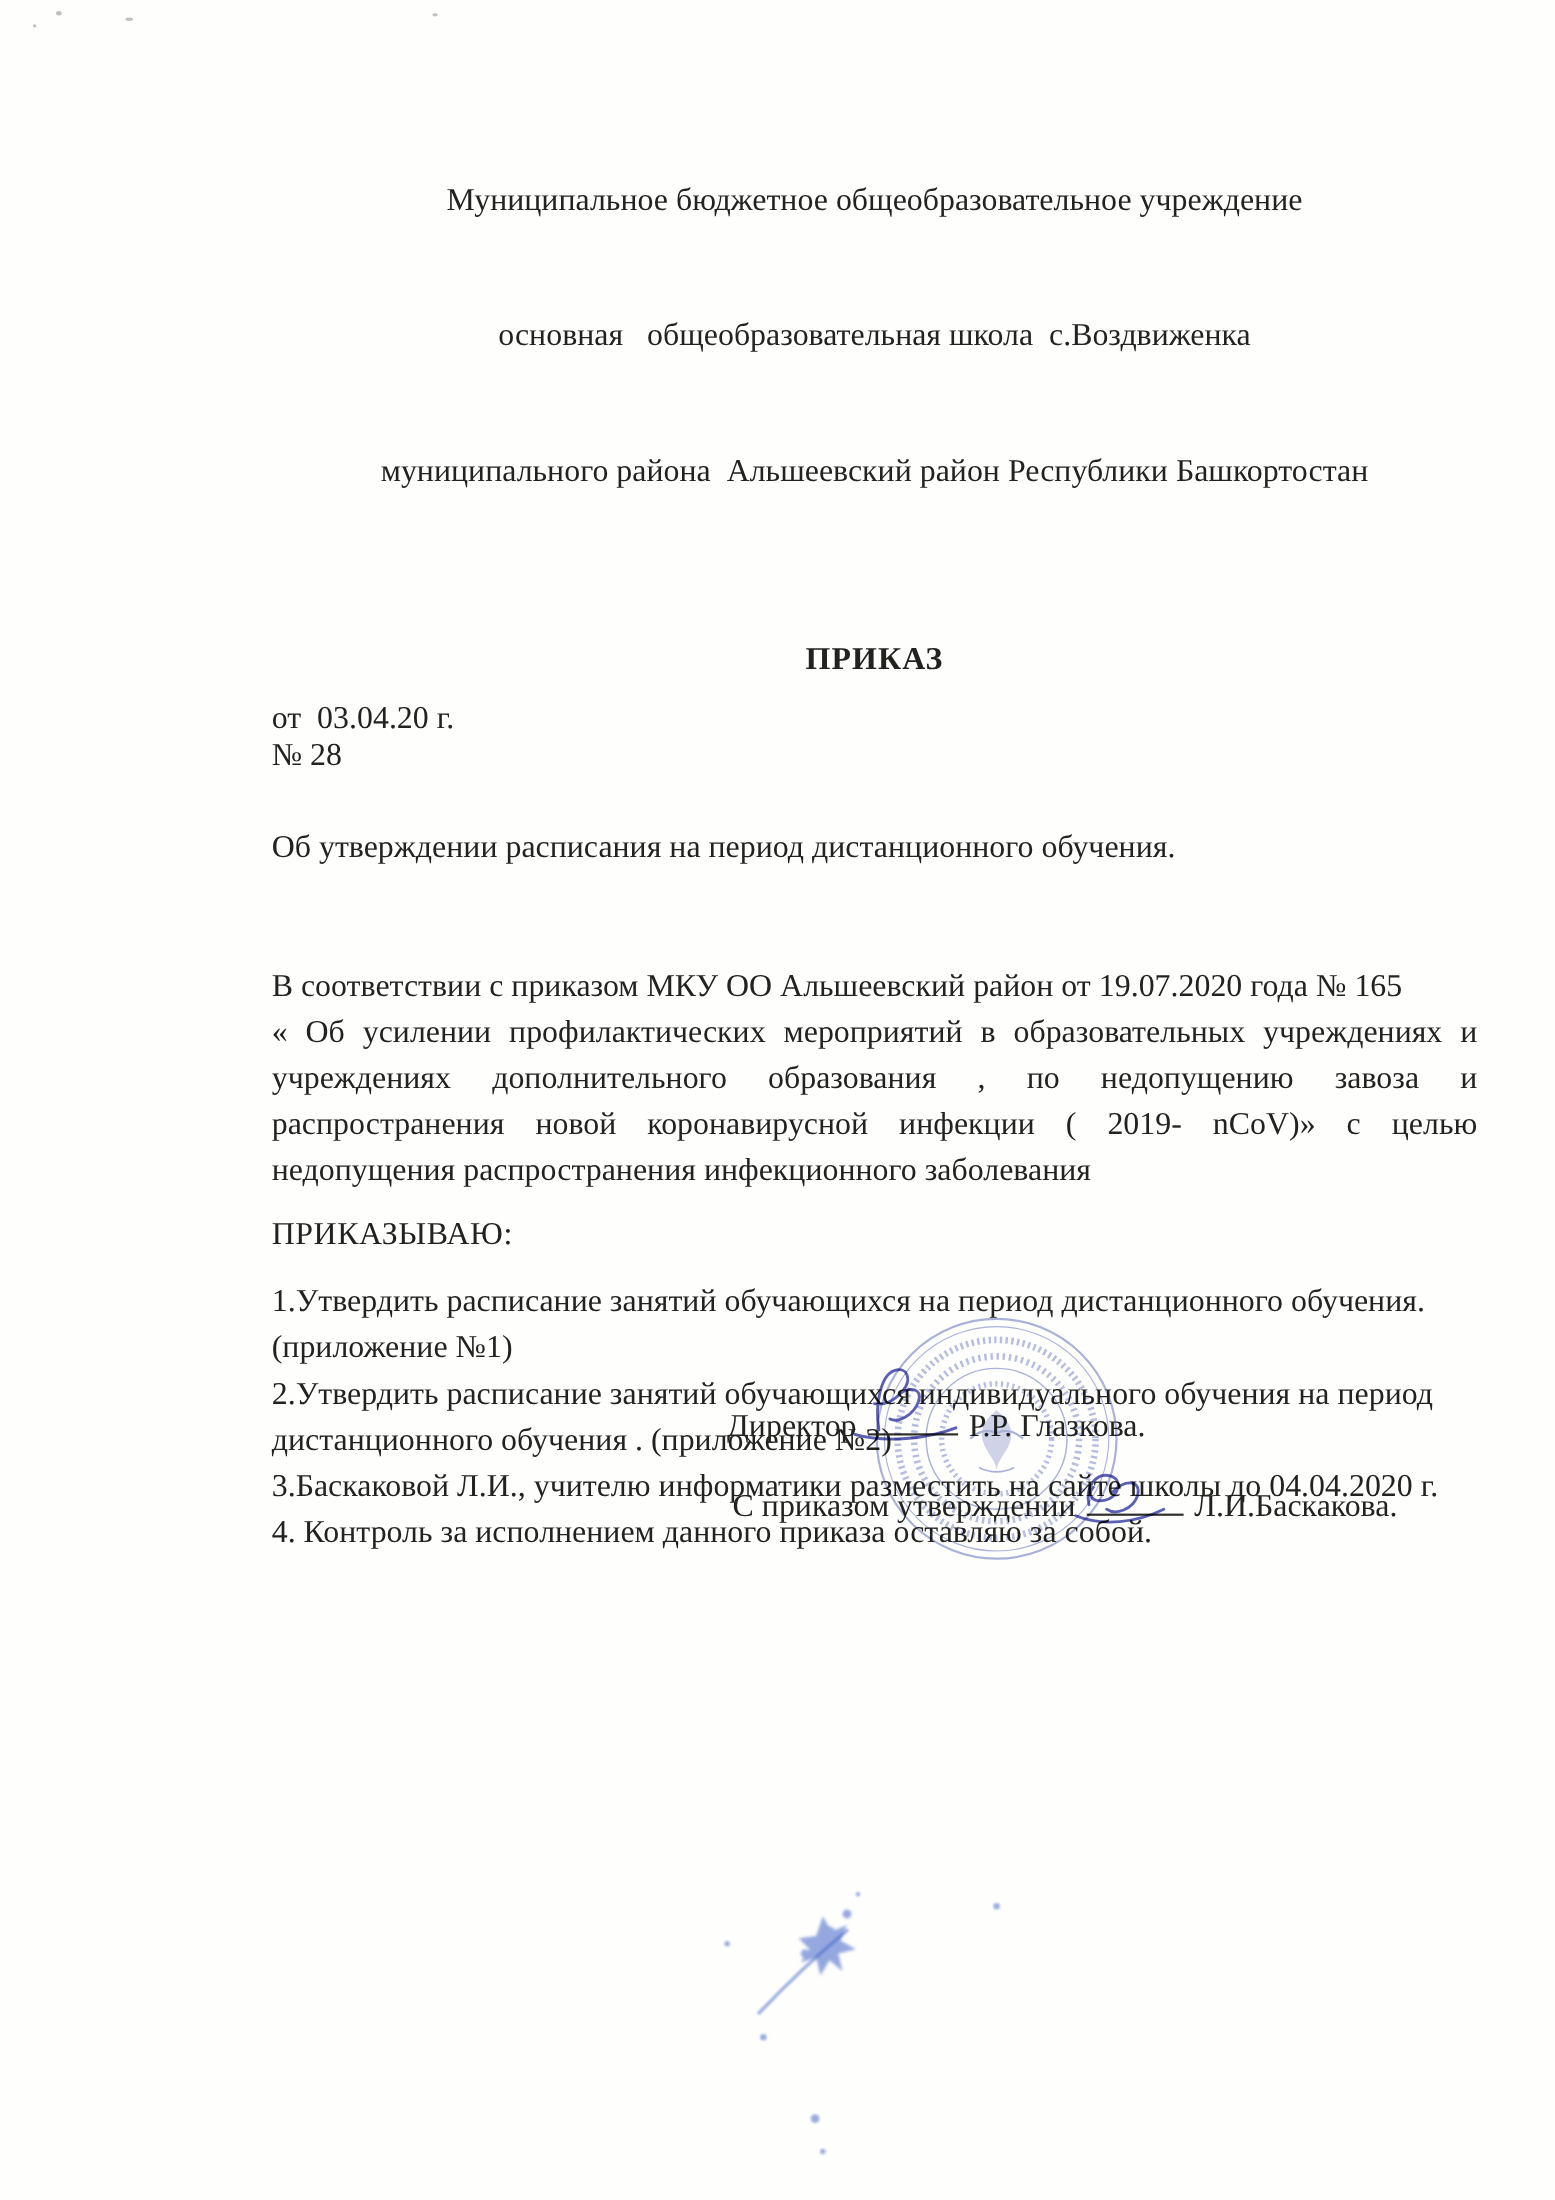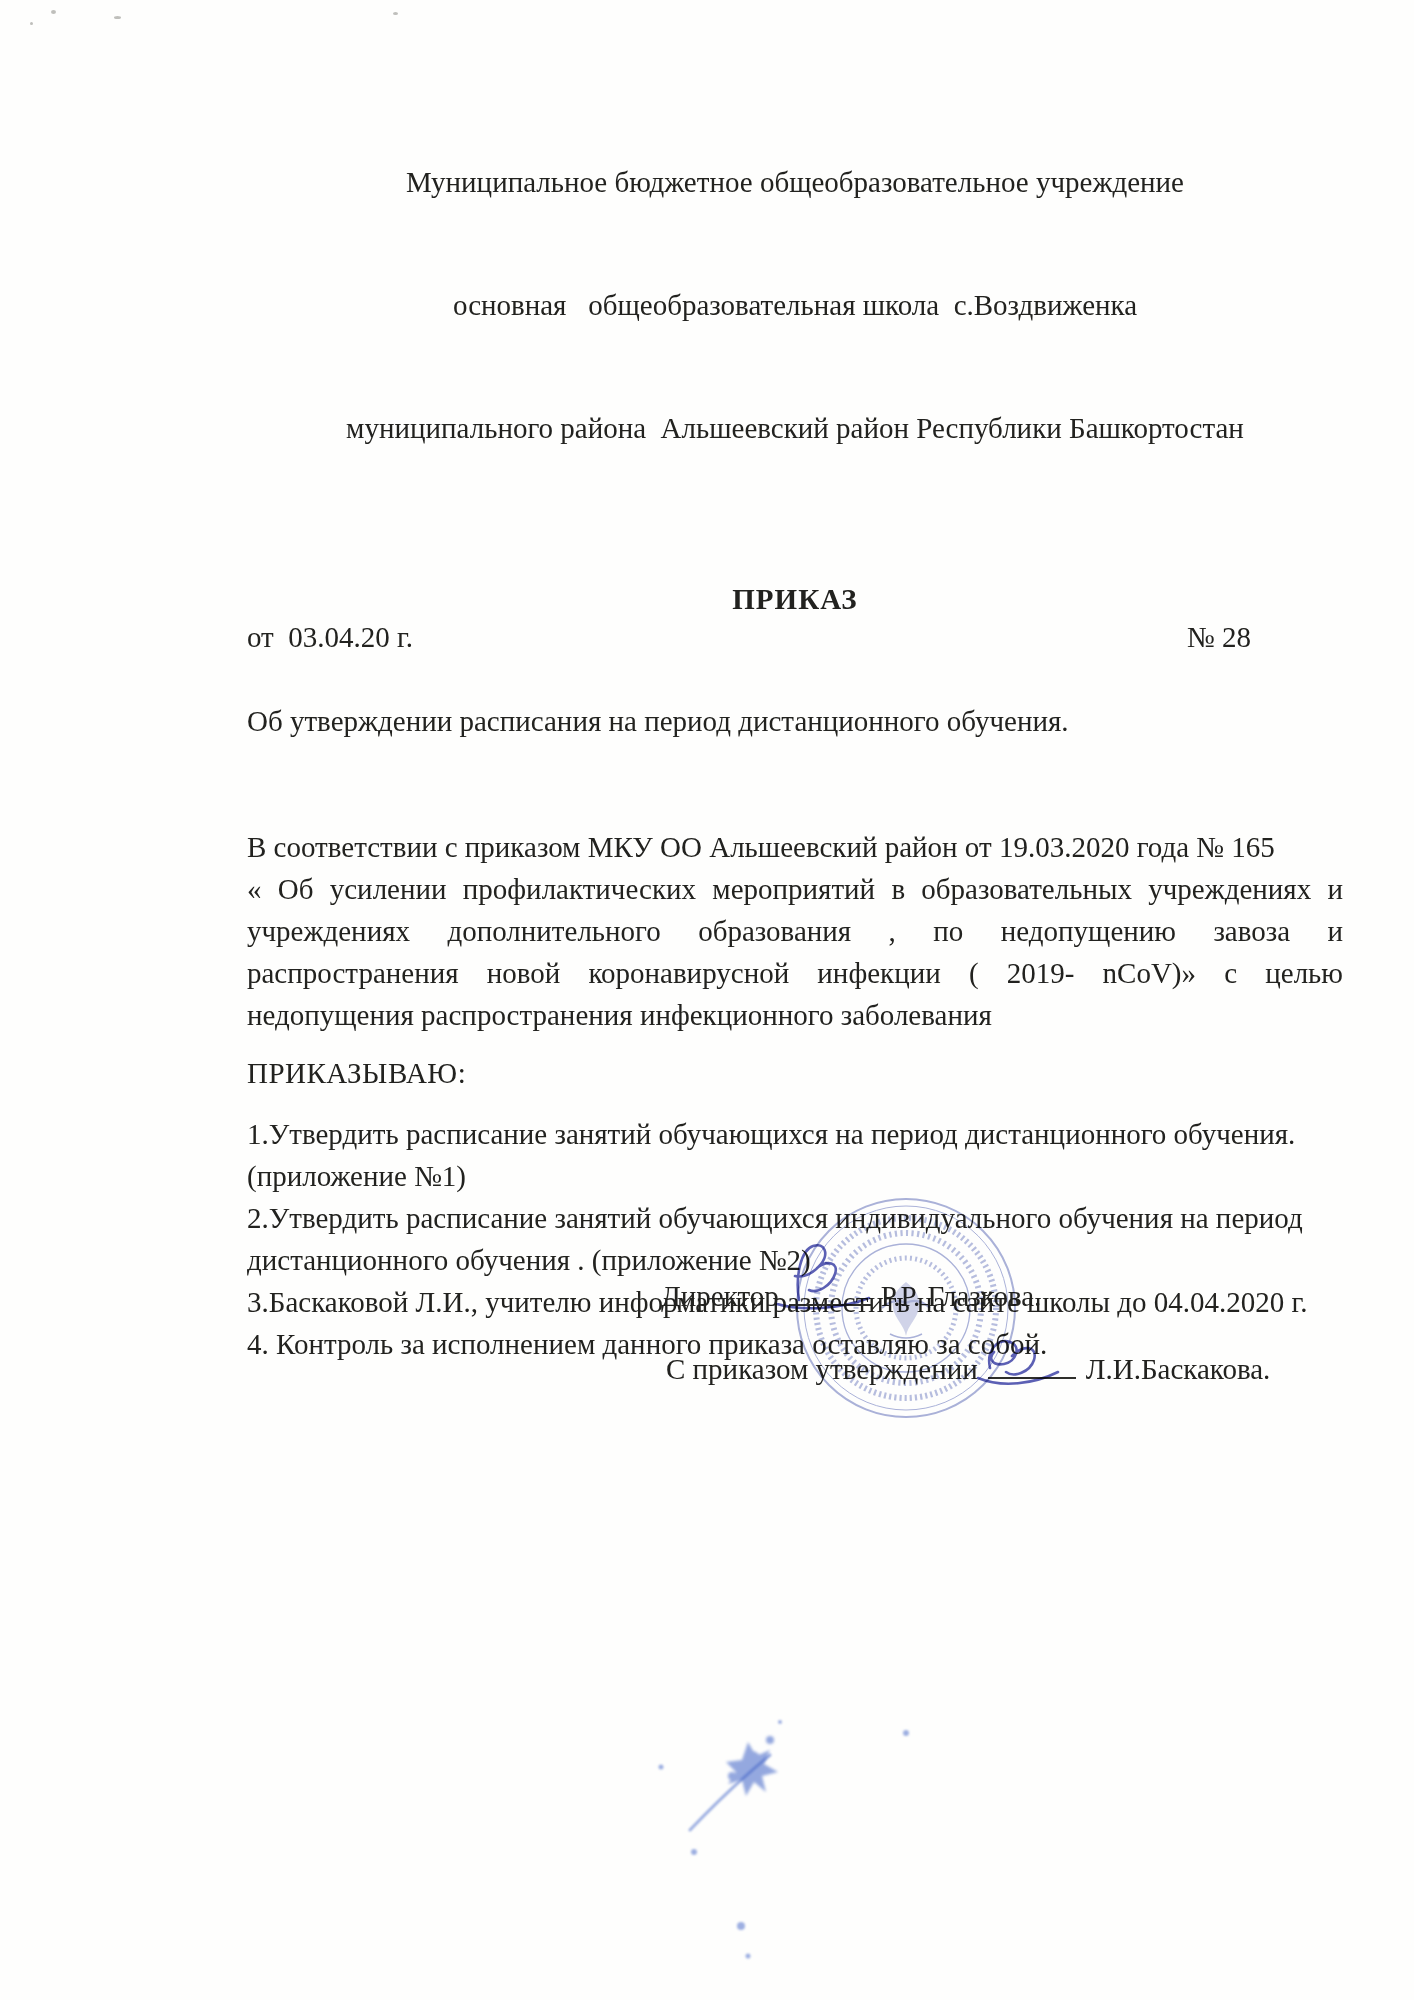--- a/index.html
+++ b/index.html
@@ -8,21 +8,21 @@
     background:#ffffff;
     font-family:"Liberation Serif", serif;
     color:#22221f;
     position:relative;
     overflow:hidden;
   }
   .page{position:absolute;inset:0;background:#fefefd;}
   .content{position:absolute;left:247px;width:1096px;top:0;font-size:29px;}
   .org{ text-align:center;padding-top:80px;line-height:41px;white-space:pre-wrap;}
   .doc-title{text-align:center;margin-top:52px;letter-spacing:1px;font-weight:bold;}
-  .meta{display:flex;justify-content:space-between;margin-top:5px;padding-right:92px;white-space:pre-wrap;}
+  .meta{display:flex;justify-content:space-between;margin-top:21px;padding-right:92px;white-space:pre-wrap;flex-direction:column;}
   .subject{margin-top:51px;}
   .body1{margin:88px 0 0 0;line-height:42px;}
   .body2{margin:0;line-height:42px;text-align:justify;}
   .decree{margin-top:21px;letter-spacing:0.5px;}
   .items{margin-top:23px;line-height:42px;}
   .sig-block{position:absolute;left:661px;top:1280px;font-size:29px;}
   .sig-row{white-space:nowrap;}
   .sig-row2{margin-top:40px;margin-left:5px;}
   .blank{display:inline-block;border-bottom:2px solid #2e2e2b;height:20px;vertical-align:baseline;margin:0 10px;}
   .b1{width:82px;}
@@ -62,21 +62,21 @@
 
     <div class="doc-title">ПРИКАЗ</div>
 
     <div class="meta">
       <span>от  03.04.20 г.</span>
       <span>№ 28</span>
     </div>
 
     <div class="subject">Об утверждении расписания на период дистанционного обучения.</div>
 
-    <p class="body1">В соответствии с приказом МКУ ОО Альшеевский район от 19.03.2020 года № 165</p>
+    <p class="body1">В соответствии с приказом МКУ ОО Альшеевский район от 19.07.2020 года № 165</p>
     <p class="body2">« Об усилении профилактических мероприятий в образовательных учреждениях и учреждениях дополнительного образования , по недопущению завоза и распространения новой коронавирусной инфекции ( 2019- nCoV)» с целью недопущения распространения инфекционного заболевания</p>
 
     <div class="decree">ПРИКАЗЫВАЮ:</div>
 
     <div class="items">
       <div>1.Утвердить расписание занятий обучающихся на период дистанционного обучения. (приложение №1)</div>
       <div>2.Утвердить расписание занятий обучающихся индивидуального обучения на период дистанционного обучения . (приложение №2)</div>
       <div>3.Баскаковой Л.И., учителю информатики разместить на сайте школы до 04.04.2020 г.</div>
       <div>4. Контроль за исполнением данного приказа оставляю за собой.</div>
     </div>

